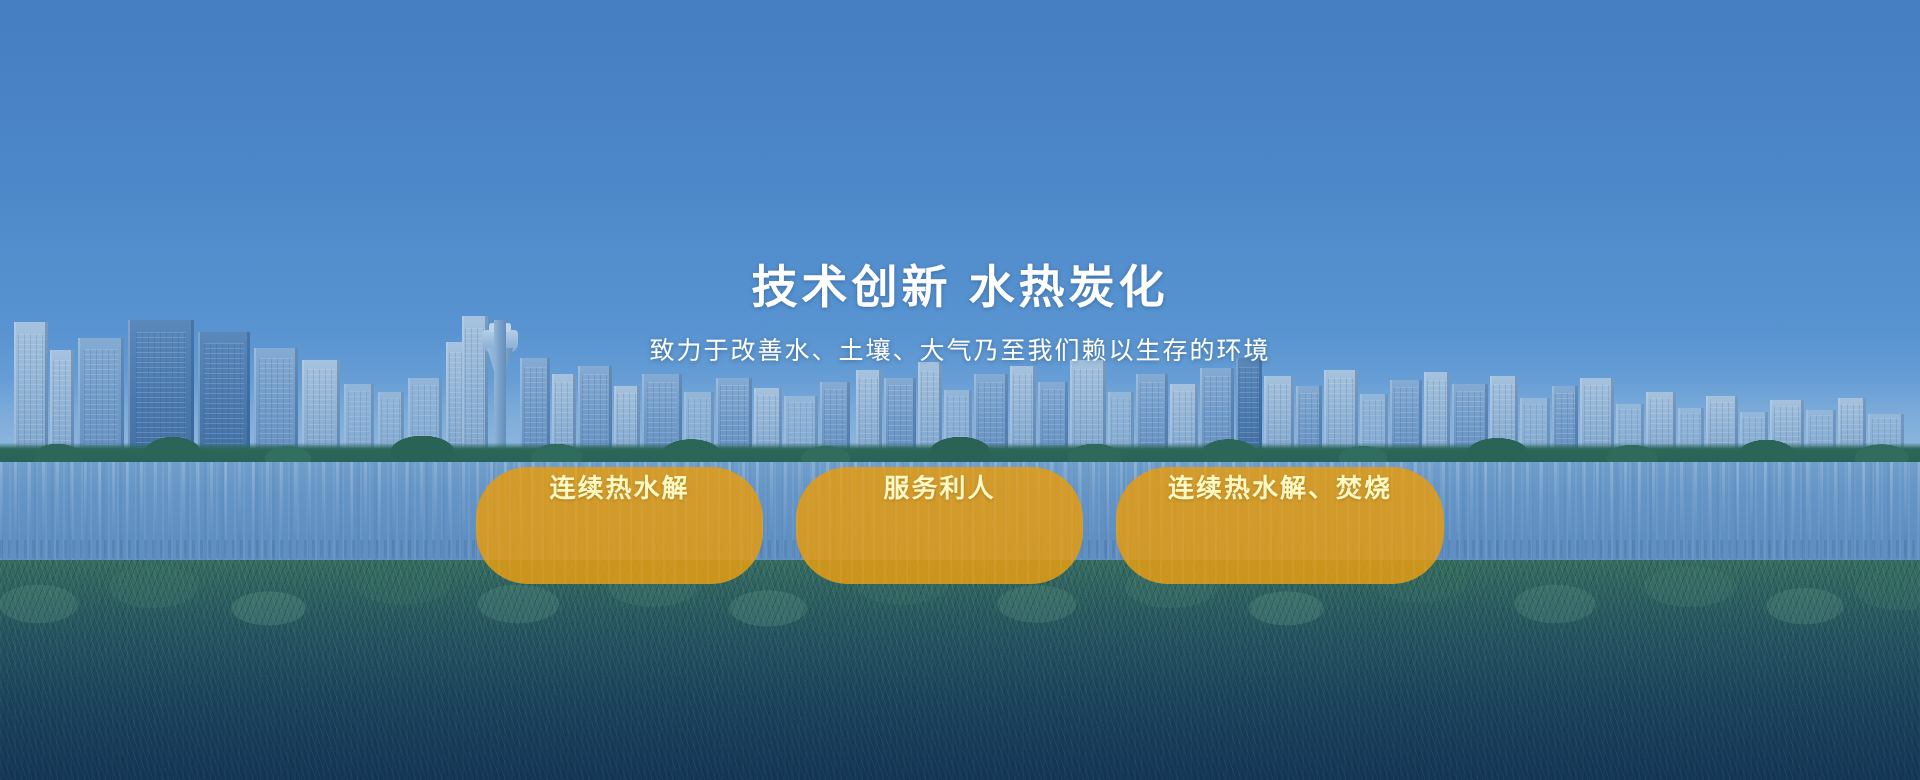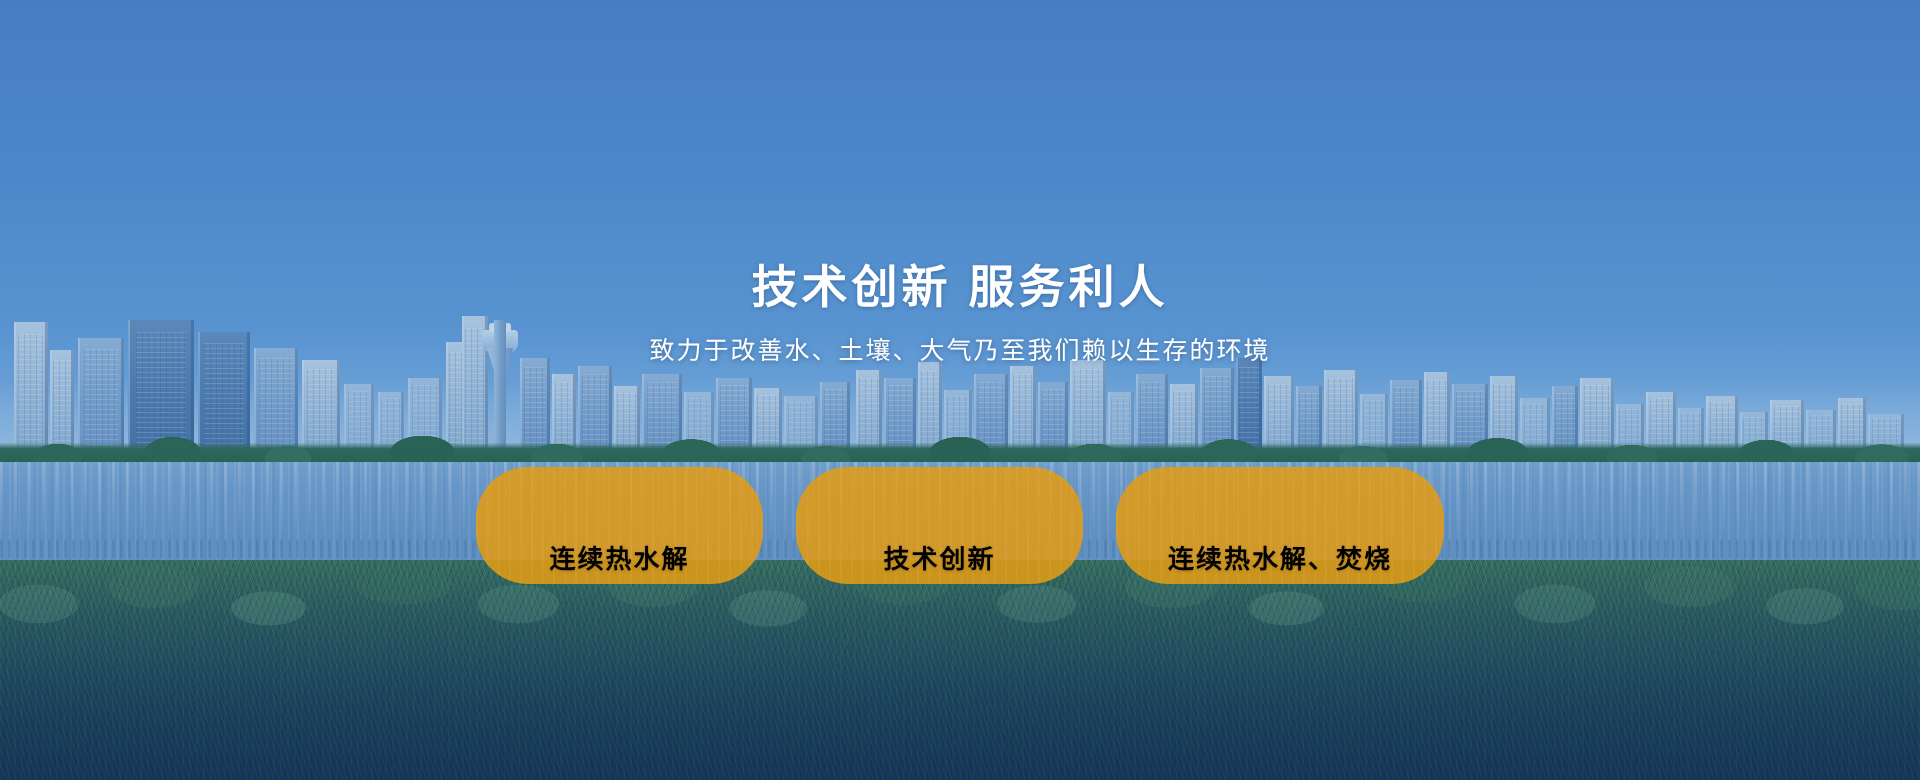--- a/index.html
+++ b/index.html
@@ -258,29 +258,29 @@
     top: 467px;
     width: 1920px;
     display: flex;
     justify-content: center;
     gap: 33px;
   }
   .cta-btn {
     position: relative;
     height: 117px;
     min-width: 287px;
-    padding: 9px 34px;
+    padding: 0 34px;
     display: flex;
-    align-items: flex-end;
+    align-items: flex-start;
     justify-content: center;
     box-sizing: border-box;
     border: none;
     border-radius: 52px;
     background: rgba(224,155,20, .88);
-    color: #000000;
+    color: #fef9c3;
     font-family: "Liberation Sans", "DejaVu Sans", sans-serif;
     font-size: 26px;
     font-weight: 700;
     letter-spacing: 2px;
     cursor: pointer;
     text-shadow: 0 1px 3px rgba(110,70,5,.35);
     overflow: hidden;
   }
   .cta-btn::before {
     content: "";
@@ -367,29 +367,29 @@
     <div class="bldg far" style="left:1868px;width:36px;  height:56px;"></div>
   </div>
 
   <div class="treeline"></div>
   <div class="water"></div>
   <div class="ripple-band"></div>
   <div class="foreground"></div>
   <div class="grade"></div>
 
   <div class="hero-copy">
-    <h1 class="hero-title">技术创新  服务利人</h1>
+    <h1 class="hero-title">技术创新  水热炭化</h1>
     <p class="hero-subtitle">致力于改善水、土壤、大气乃至我们赖以生存的环境</p>
   </div>
 
   <div class="cta-row">
     <button class="cta-btn">
       <span>连续热水解</span>
     </button>
     <button class="cta-btn">
-      <span>技术创新</span>
+      <span>服务利人</span>
     </button>
     <button class="cta-btn">
       <span>连续热水解、焚烧</span>
     </button>
   </div>
 
 </div>
 
 </body></html>

